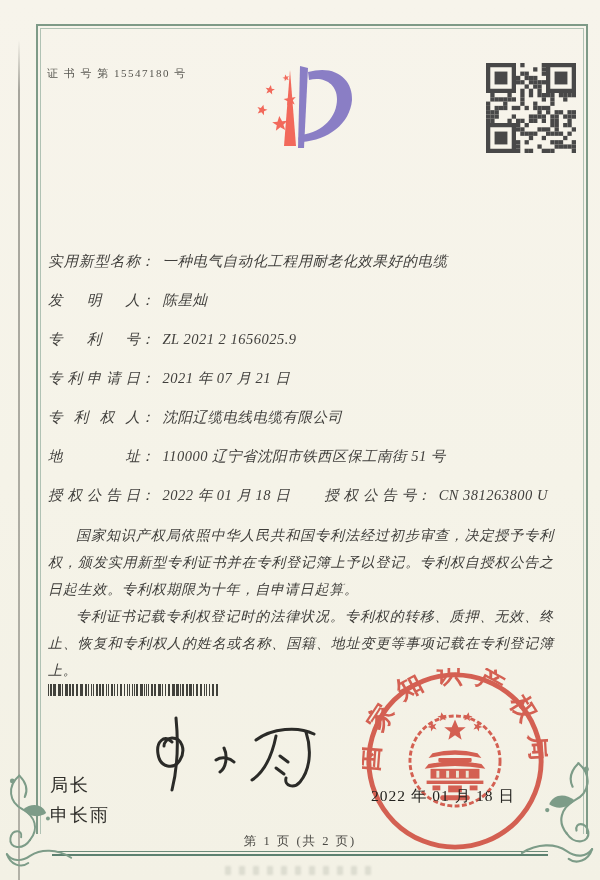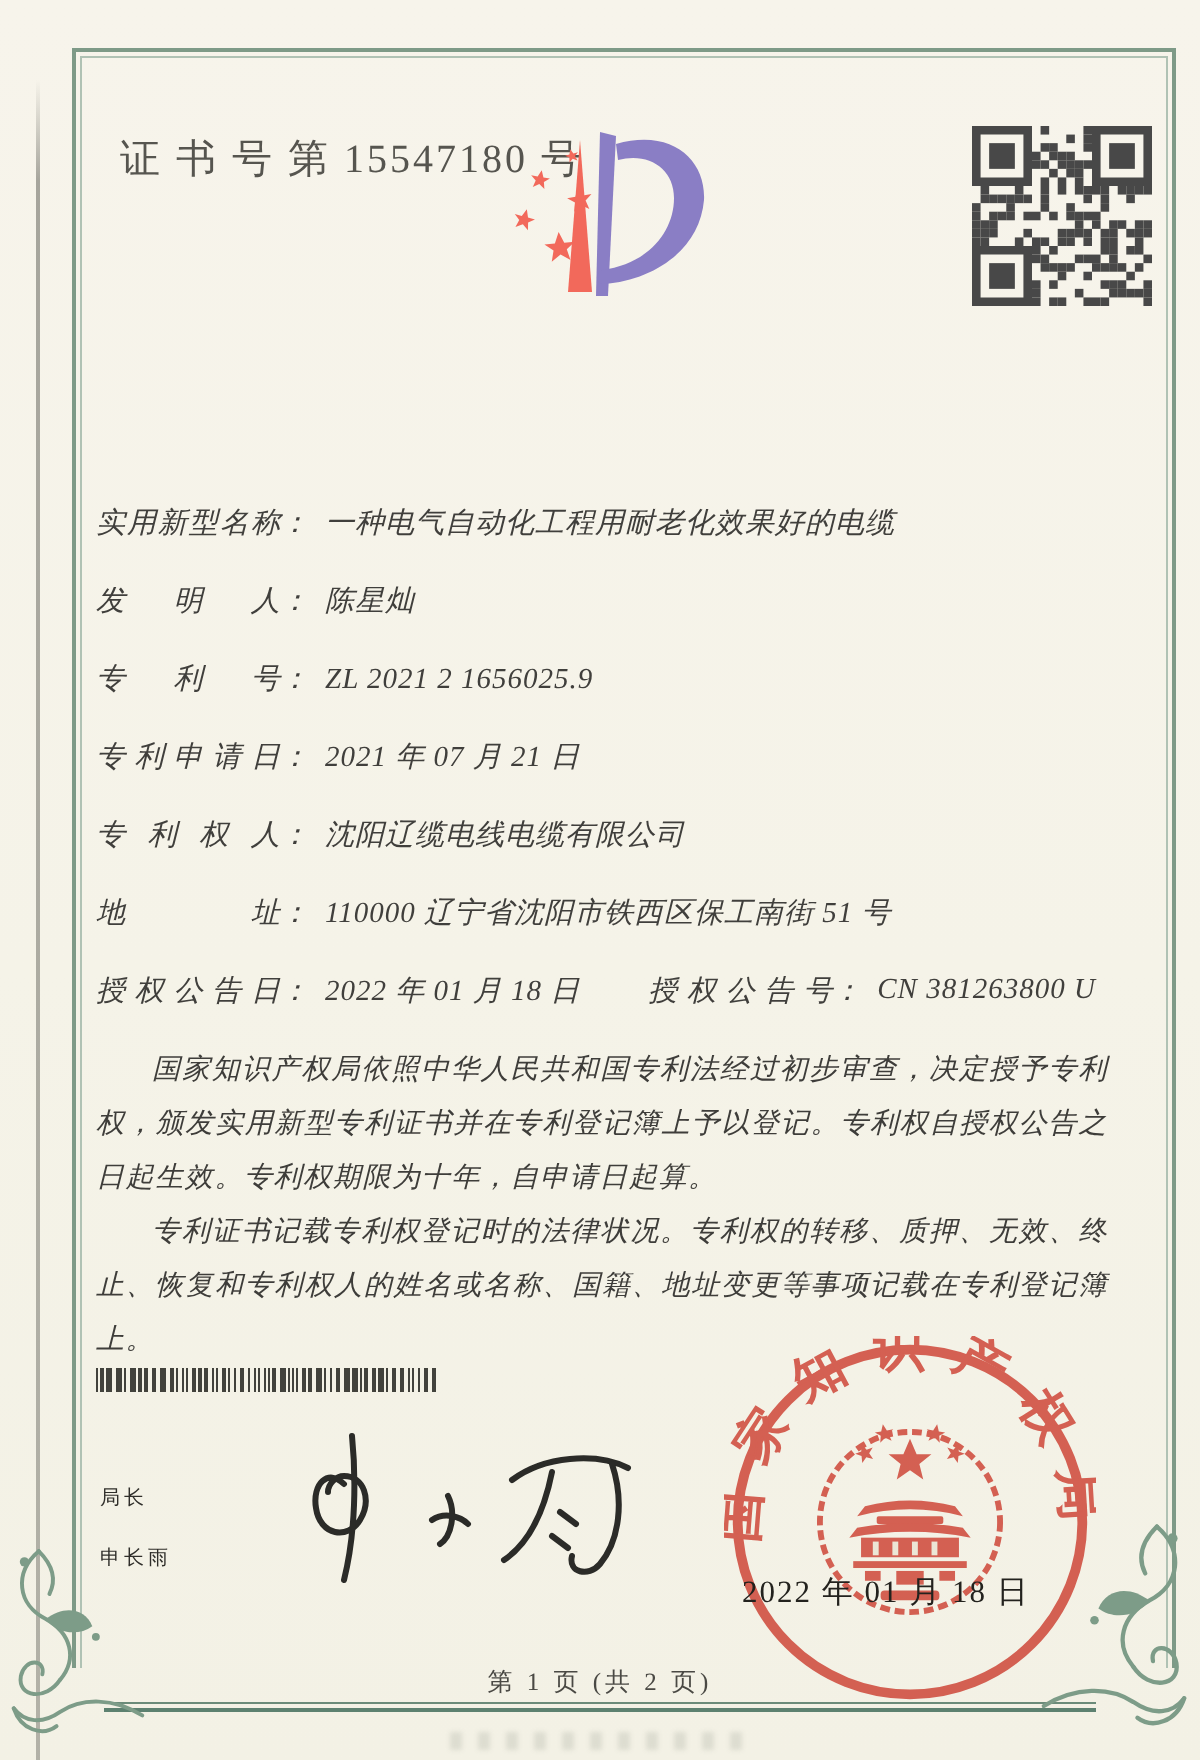--- a/index.html
+++ b/index.html
@@ -20,21 +20,21 @@
   .frame{
     position:absolute;left:36px;top:24px;right:12px;bottom:46px;
     border:2px solid #7e9a87;border-bottom:none;
   }
   .frame::after{
     content:'';position:absolute;left:2px;right:2px;top:2px;bottom:0;
     border:1px solid #b0c2b4;border-bottom:none;
   }
   .cert-no{
     position:absolute;left:47px;top:66px;
-    font-size:20px;letter-spacing:1.5px;color:#56554f;margin-left:13px;
+    font-size:11px;letter-spacing:1.5px;color:#56554f;
   }
   .logo{position:absolute;left:240px;top:62px;width:116px;height:92px;}
   .qr{position:absolute;left:486px;top:63px;width:90px;height:90px;}
   .title{
     position:absolute;left:0;right:0;top:170px;margin:0;
     text-align:center;font-size:35px;font-weight:400;
     letter-spacing:7px;color:#45443f;
   }
   .fields{position:absolute;left:48px;top:252px;width:506px;}
   .frow{display:flex;align-items:baseline;height:39px;font-size:14.5px;color:#403f3c;font-style:italic;}
@@ -46,21 +46,21 @@
   .fcolon{margin-right:8px;}
   .fvalue{letter-spacing:.5px;white-space:nowrap;}
   .grant2{margin-left:34px;display:flex;align-items:center;}
   .paras{
     position:absolute;left:48px;top:522px;width:506px;
     font-size:14px;line-height:27px;color:#3e3d3a;
     font-style:italic;letter-spacing:.8px;text-align:justify;
   }
   .paras p{margin:0;text-indent:2em;}
   .barcode{position:absolute;left:48px;top:684px;width:172px;height:12px;fill:#24241f;opacity:.85;}
-  .director{position:absolute;left:50px;top:735px;font-size:10px;color:#2f2e2a;letter-spacing:2px;line-height:30px;}
+  .director{position:absolute;left:50px;top:770px;font-size:18px;color:#2f2e2a;letter-spacing:2px;line-height:30px;}
   .signature{position:absolute;left:138px;top:712px;width:200px;height:90px;}
   .seal{position:absolute;left:362px;top:668px;width:186px;height:186px;opacity:.85;mix-blend-mode:multiply;}
   .seal-date{
     position:absolute;left:371px;top:786px;z-index:3;
     font-size:15.5px;color:#23221e;letter-spacing:1px;white-space:nowrap;
   }
   .footer{position:absolute;left:0;right:0;top:833px;text-align:center;font-size:12.5px;color:#4a4944;letter-spacing:2px;}
   .bottom-rule{
     position:absolute;left:52px;right:52px;top:851px;height:2px;
     border-top:1.5px solid #6b8b79;border-bottom:2.5px solid #5d8170;

